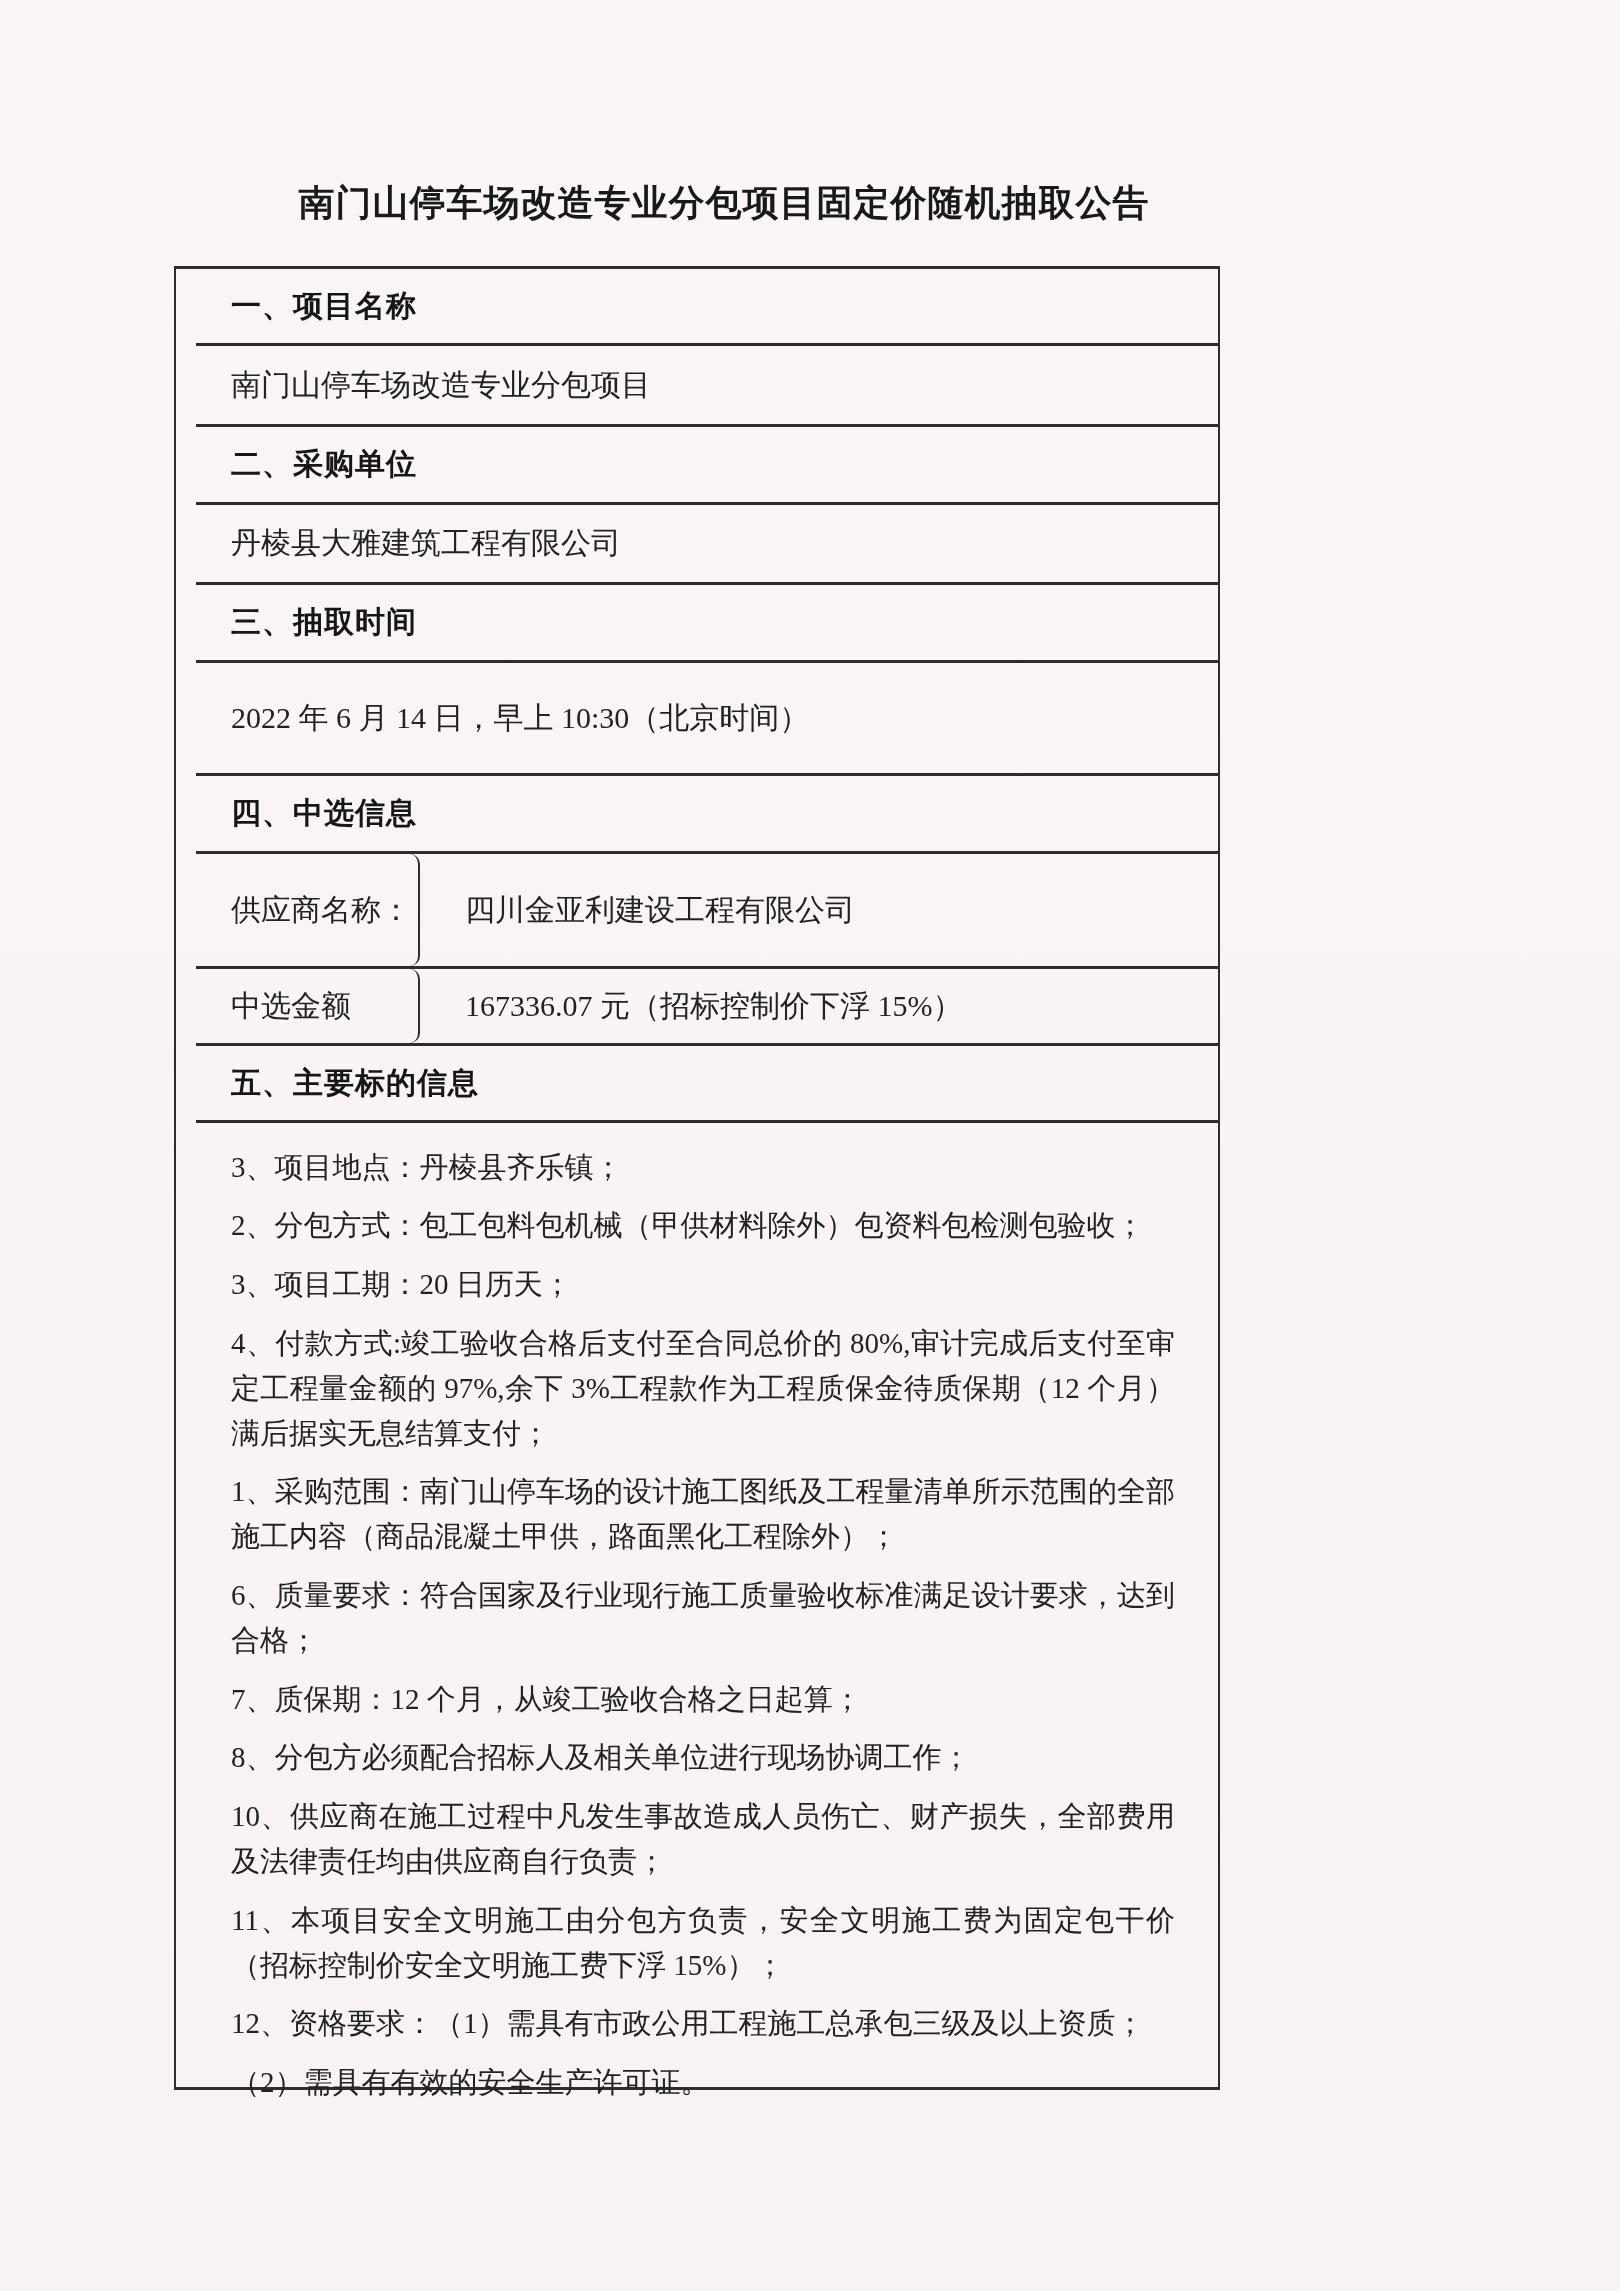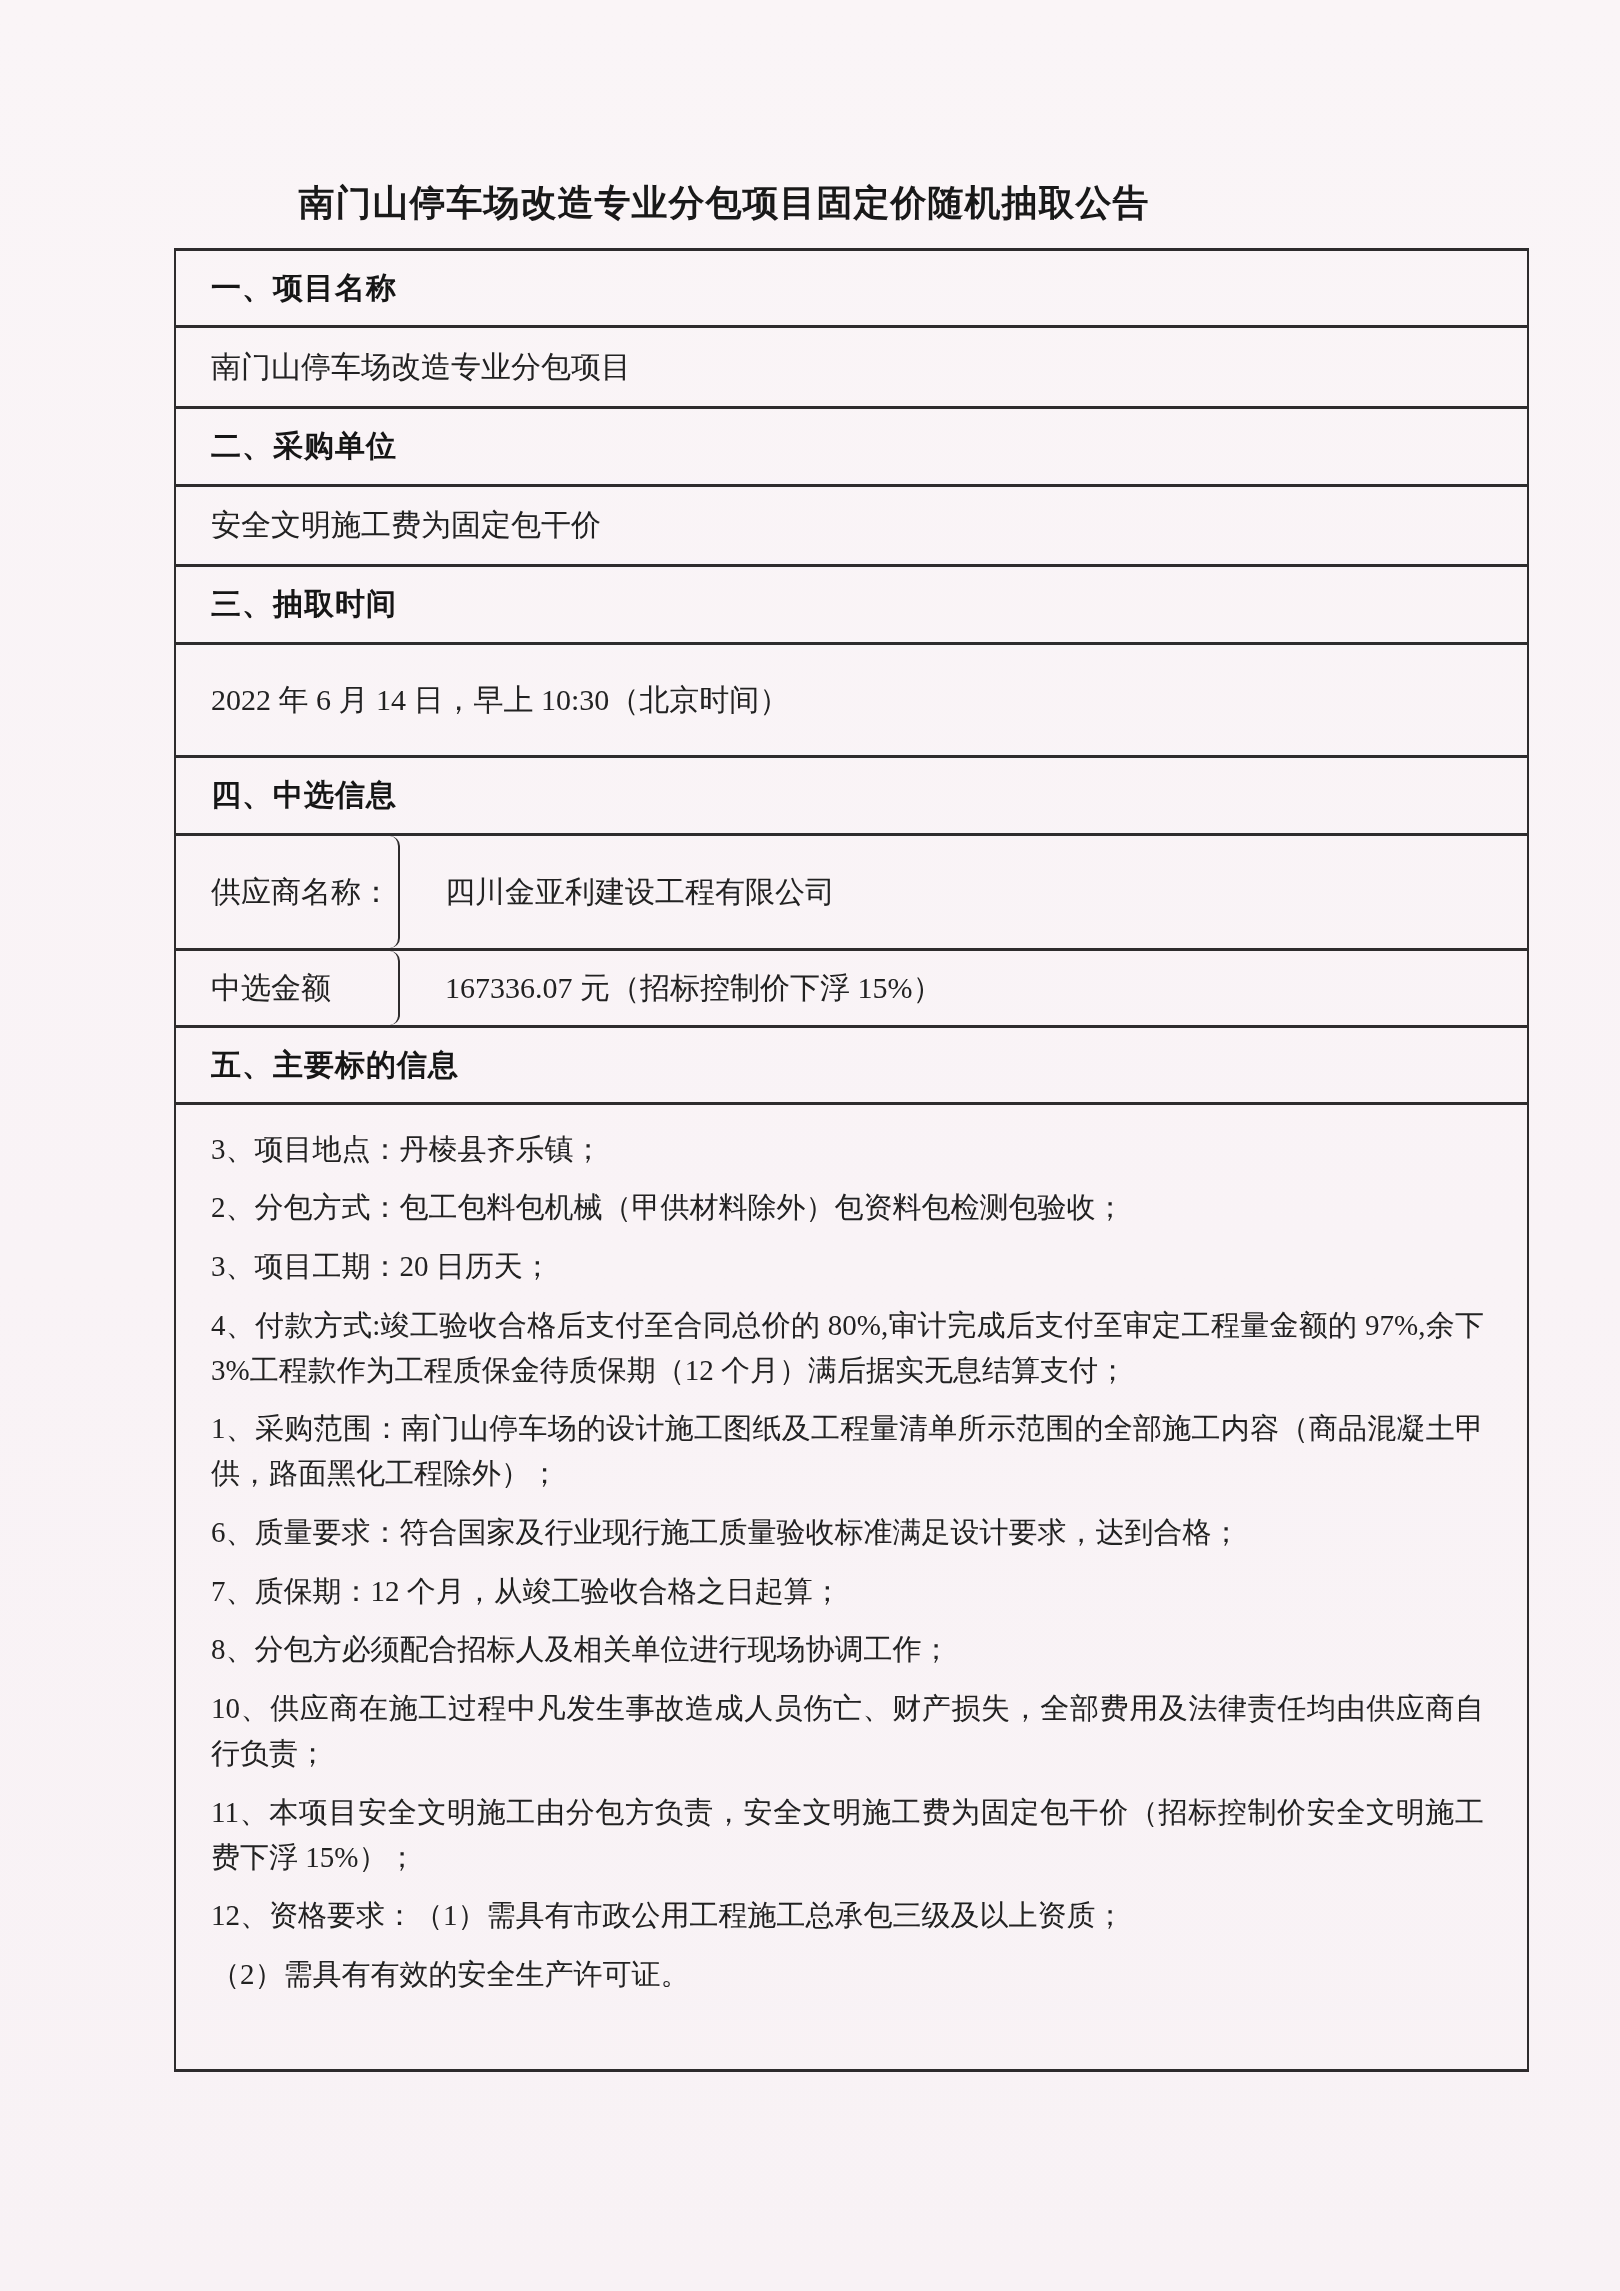--- a/index.html
+++ b/index.html
@@ -28,26 +28,27 @@
     text-align: center;
     font-size: 36px;
     line-height: 49px;
     font-weight: bold;
     letter-spacing: 1px;
     color: #191919;
   }
   .doc-table {
     position: absolute;
     left: 174px;
-    top: 248px;
-    width: 1355px;
+    top: 266px;
+    width: 1046px;
     box-sizing: border-box;
     border: 2.9px solid #2e2c2d;
     border-top-width: 3.9px;
     border-bottom-width: 3.9px;
+    padding-left: 20px;
   }
   .row {
     box-sizing: border-box;
     border-bottom: 3.9px solid #2e2c2d;
     display: flex;
     align-items: center;
     padding-left: 35px;
     padding-right: 29px;
   }
   .row.last { border-bottom: none; }
@@ -109,21 +110,21 @@
   <h1 class="title">南门山停车场改造专业分包项目固定价随机抽取公告</h1>
 
   <div class="doc-table">
 
     <div class="row header-row" style="height:77px">一、项目名称</div>
 
     <div class="row value-row" style="height:81px">南门山停车场改造专业分包项目</div>
 
     <div class="row header-row" style="height:78px">二、采购单位</div>
 
-    <div class="row value-row" style="height:80px">安全文明施工费为固定包干价</div>
+    <div class="row value-row" style="height:80px">丹棱县大雅建筑工程有限公司</div>
 
     <div class="row header-row" style="height:78px">三、抽取时间</div>
 
     <div class="row value-row" style="height:113px">2022 年 6 月 14 日，早上 10:30（北京时间）</div>
 
     <div class="row header-row" style="height:78px">四、中选信息</div>
 
     <div class="row twocol" style="height:115px">
       <div class="label-cell">供应商名称：</div>
       <div class="value-cell">四川金亚利建设工程有限公司</div>

